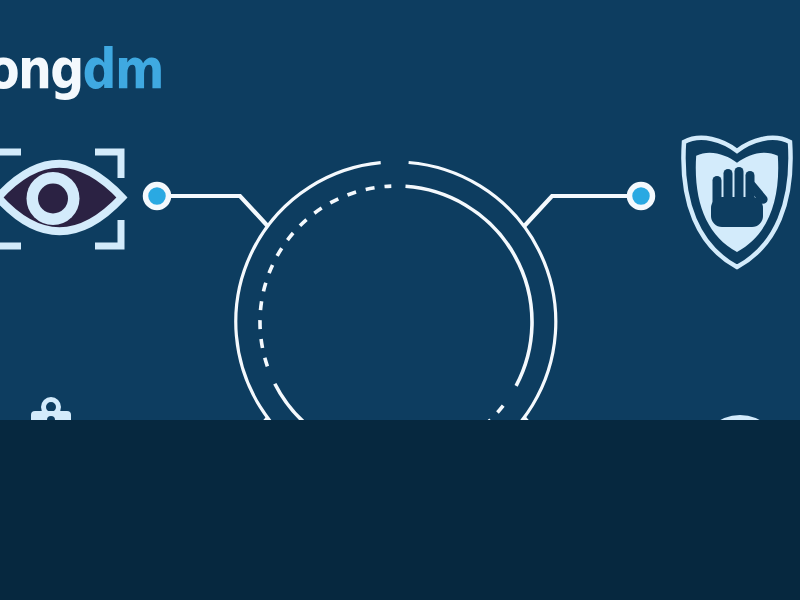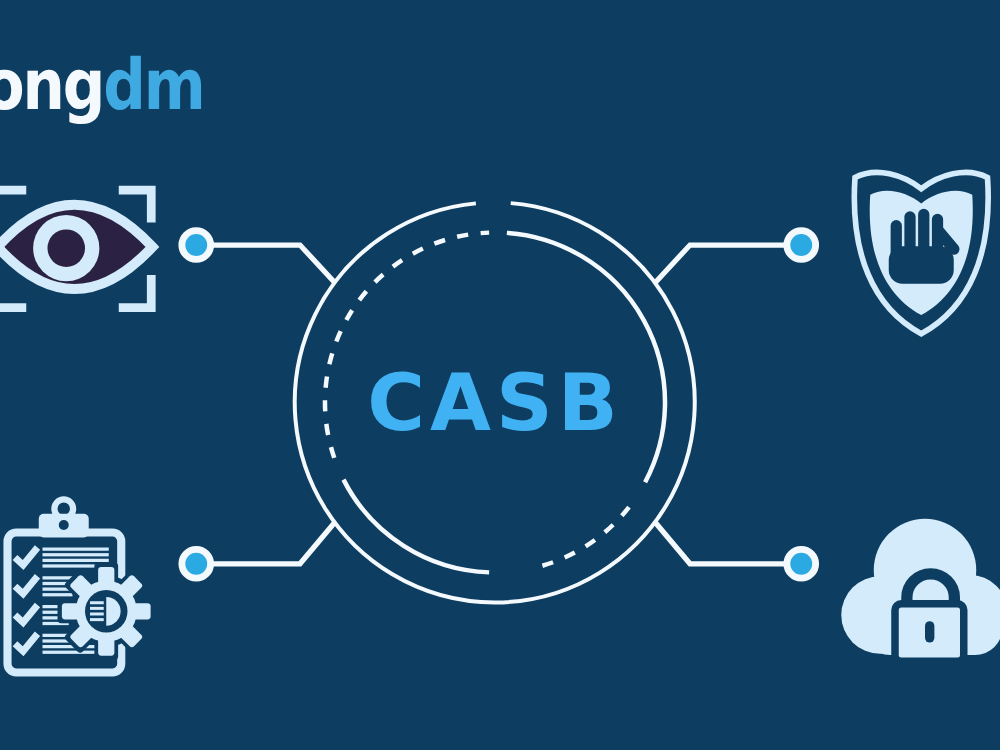--- a/index.html
+++ b/index.html
@@ -1,21 +1,21 @@
 <!DOCTYPE html>
 <html style="--bg: #0d3d60; --white: #f4f9fd; --light: #d3ebfb; --accent: #40b2f4; --logoBlue: #3fa9e1; --nodeBlue: #2aa9e2; --eyeDark: #2b2243;"><head>
 <meta charset="utf-8">
 <style>
   :root{
     --bg:#0d3d60; --white:#f4f9fd; --light:#d3ebfb; --accent:#40b2f4;
     --logoBlue:#3fa9e1; --nodeBlue:#2aa9e2; --eyeDark:#2b2243;
   }
   html,body{margin:0;padding:0;background:#06283f;}
   .stage{
-    position:relative;width:800px;height:600px;overflow:hidden;
+    position:relative;width:800px;height:420px;overflow:hidden;
     background:var(--bg);
     font-family:"DejaVu Sans","Liberation Sans",sans-serif;
   }
   .art{position:absolute;left:0;top:0;}
   .logo{
     position:absolute;left:-13px;top:41px;line-height:1;
     font-size:56px;font-weight:700;letter-spacing:-2px;
     transform:scaleX(0.85);transform-origin:left top;
     white-space:nowrap;
   }
@@ -156,15 +156,14 @@
       <path d="M 725.5 484 L 725.5 478 A 19 19 0 0 1 763.5 478 L 763.5 484" fill="none" stroke="var(--bg)" stroke-width="9"></path>
       <rect x="716" y="483" width="55" height="46" rx="5" fill="var(--light)" stroke="var(--bg)" stroke-width="6"></rect>
       <rect x="740" y="497" width="7.5" height="17" rx="3.75" fill="var(--bg)"></rect>
     </g>
   </svg>
 
   <div class="logo">
     <span class="white">ong</span><span class="blue">dm</span>
   </div>
 
-  <div class="casb">CASB</div>
 
 </div>
 
 </body></html>

